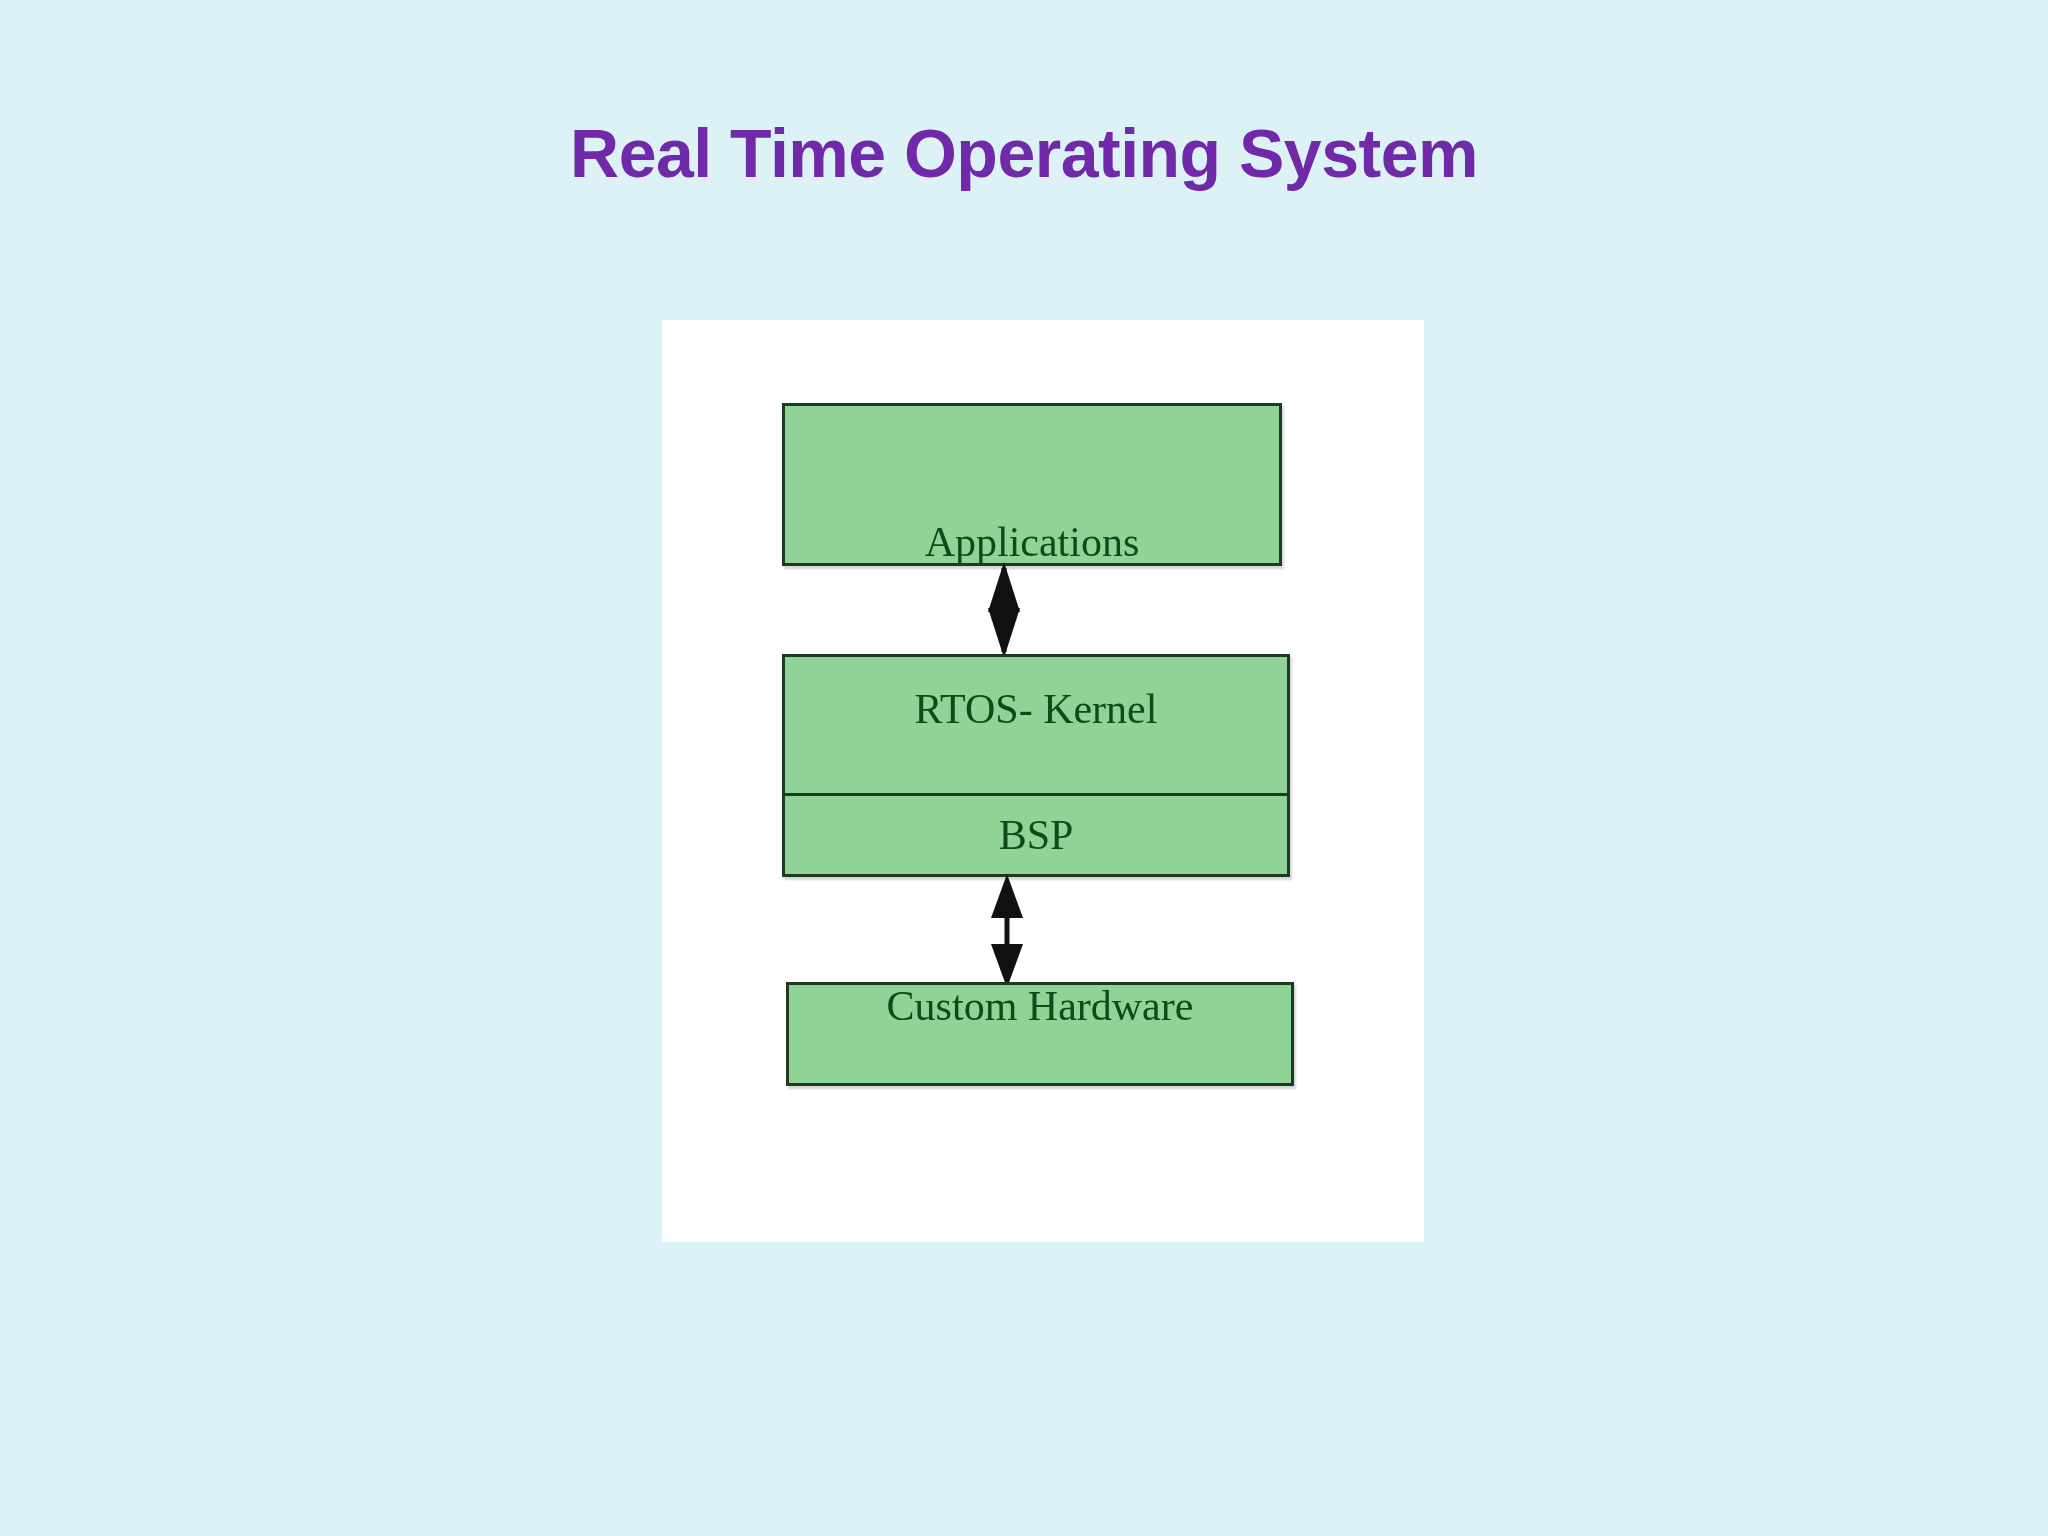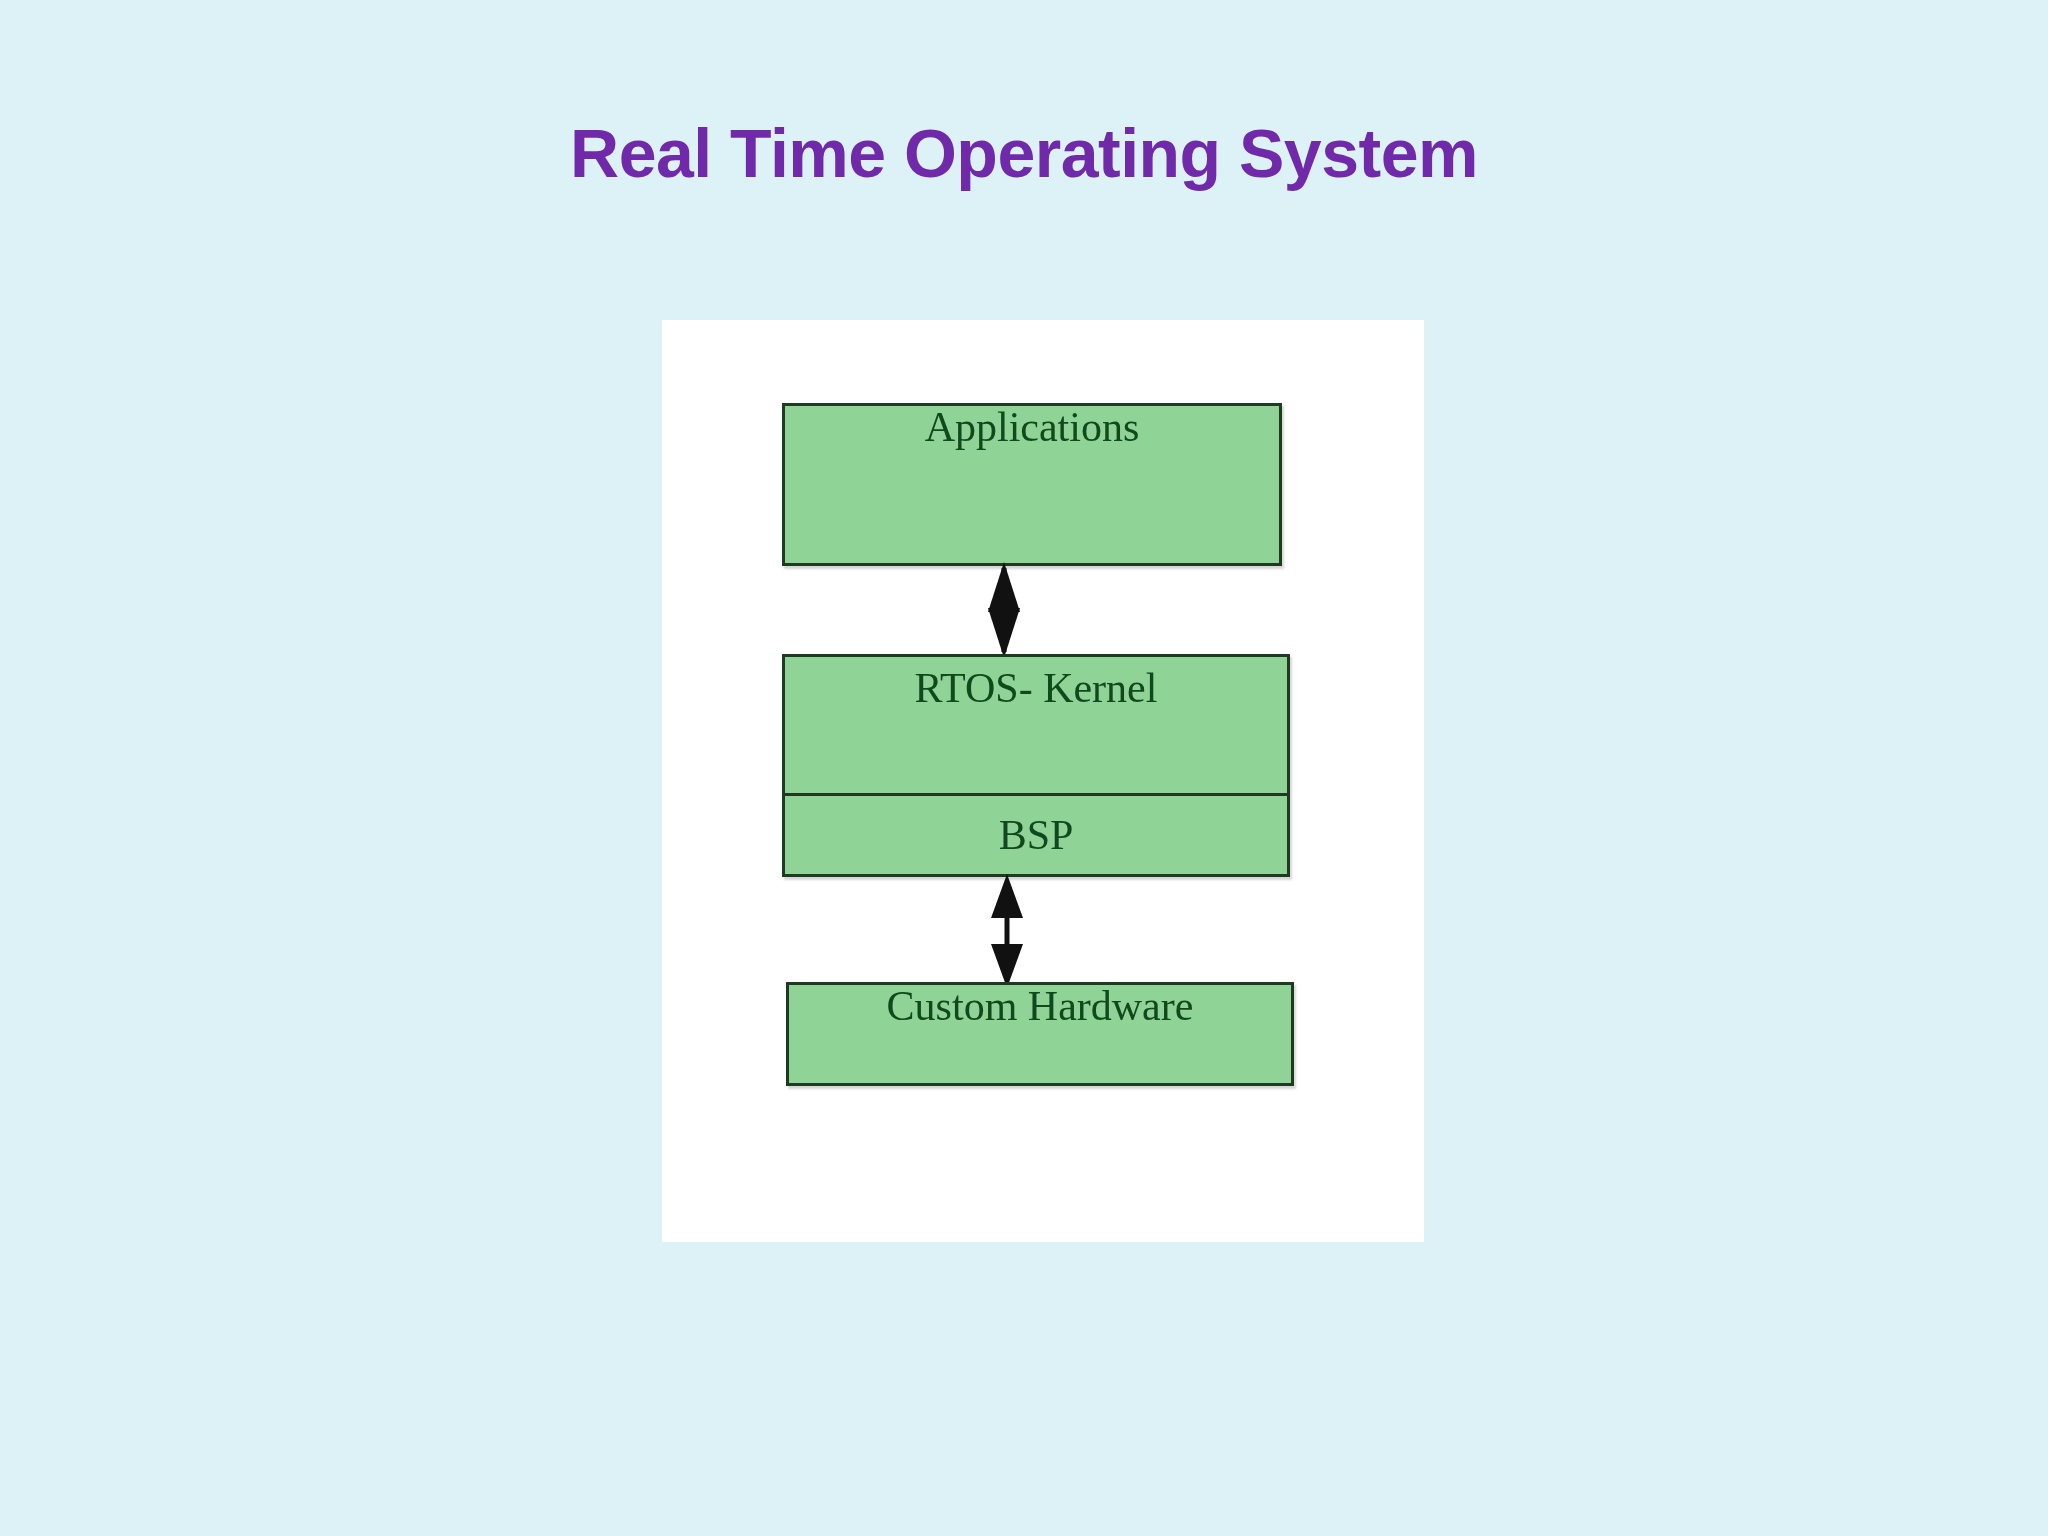--- a/index.html
+++ b/index.html
@@ -55,21 +55,21 @@
     box-shadow: 2px 3px 2px rgba(120,120,120,0.30);
   }
 
   
   #box-applications {
     left: 120px;
     top: 83px;
     width: 500px;
     height: 163px;
     display: flex;
-    align-items: flex-start;
+    align-items: flex-end;
     justify-content: center;
   }
 
   
   #box-rtos-stack {
     position: absolute;
     left: 120px;
     top: 334px;
     width: 508px;
     height: 223px;
@@ -82,21 +82,21 @@
     top: 0;
     width: 100%;
     height: 142px;
     background: #8fd396;
     border: 3px solid #1e3b22;
     box-sizing: border-box;
     color: #10491b;
     font-family: "Liberation Serif", serif;
     font-size: 42px;
     text-align: center;
-    padding-top: 7px;
+    padding-top: 28px;
   }
   #box-bsp {
     position: absolute;
     left: 0;
     top: 139px;
     width: 100%;
     height: 84px;
     background: #8fd396;
     border: 3px solid #1e3b22;
     box-sizing: border-box;

